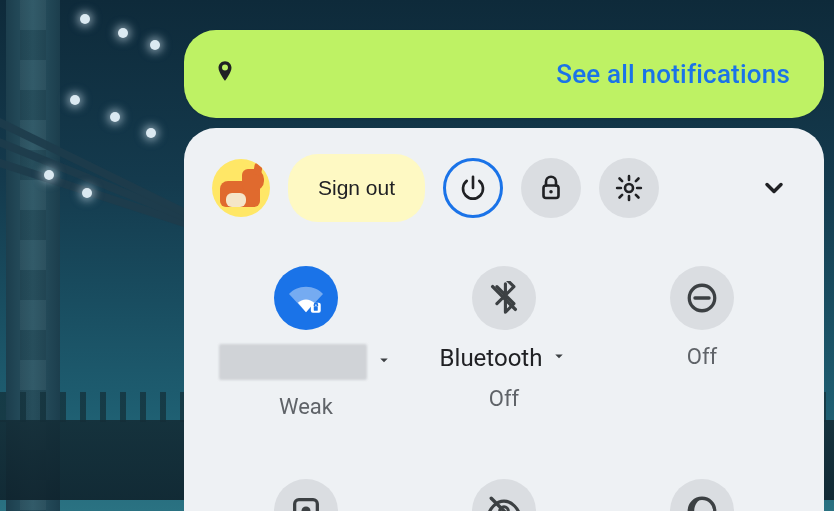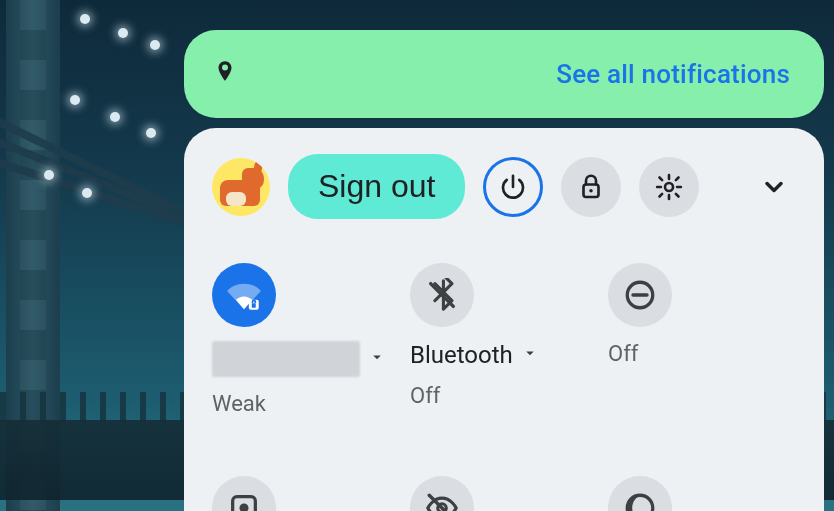--- a/index.html
+++ b/index.html
@@ -16,21 +16,21 @@
   .cable.c3 { transform: rotate(26deg); top: 60px; }
   .light { position:absolute; width:10px; height:10px; background: #dbe9f1; border-radius:50%; box-shadow: 0 0 8px 3px rgba(230,245,255,.5); }
   .tower { position:absolute; left: 6px; top: 0; width: 54px; height: 511px; background: linear-gradient(90deg,#1c3e4d 0%,#2a5463 50%,#1c3e4d 100%); }
   .tower:after { content:""; position:absolute; left:14px; top:0; width:26px; height:100%; background: repeating-linear-gradient(180deg, rgba(255,255,255,.04) 0 30px, rgba(0,0,0,.07) 30px 60px); }
   .deck { position:absolute; left:0; right:0; top:420px; height:80px; background: linear-gradient(180deg, rgba(20,45,55,.9), rgba(15,35,45,.9)); }
   .rail { position:absolute; left:0; right:0; top:392px; height:30px; background: repeating-linear-gradient(90deg, rgba(20,50,60,.8) 0 6px, transparent 6px 20px); }
 
   
   .notif-card {
     position:absolute; left:184px; top:30px; width:640px; height:88px;
-    background:#86efac; border-radius:32px;
+    background:#bef264; border-radius:32px;
     display:flex; align-items:center; padding: 0 34px 0 28px;
     box-shadow: 0 1px 2px rgba(0,0,0,0.08);
   }
   .notif-card .spacer { flex:1; }
   .see-all { color:#1a73e8; font-size:26px; font-weight:500; letter-spacing:.2px; cursor:pointer; }
 
   
   .panel {
     position:absolute; left:184px; top:128px; width:640px; height:500px;
     background:#eef1f4; border-radius:32px 32px 0 0;
@@ -41,37 +41,37 @@
     width:58px; height:58px; border-radius:50%;
     background: radial-gradient(circle at 50% 55%, #ffe766 0 60%, #ffe766 60%);
     position:relative; overflow:hidden; flex:0 0 58px;
   }
   .avatar .corgi-body { position:absolute; left:8px; top:22px; width:40px; height:26px; background:#e06a2e; border-radius:8px 8px 6px 6px; }
   .avatar .corgi-head { position:absolute; left:30px; top:10px; width:22px; height:22px; background:#e06a2e; border-radius:6px 10px 10px 6px; }
   .avatar .corgi-belly { position:absolute; left:14px; top:34px; width:20px; height:14px; background:#f5e6c9; border-radius:6px; }
   .avatar .corgi-ear { position:absolute; left:42px; top:4px; width:8px; height:12px; background:#e06a2e; border-radius:3px 3px 0 0; transform:rotate(10deg); }
 
   .signout-btn {
-    background:#5eead4; color:#202124; font-size:32px; font-weight:500;
-    border:none; border-radius:30px; padding:14px 30px; cursor:pointer;
+    background:#fef9c3; color:#202124; font-size:21px; font-weight:500;
+    border:none; border-radius:30px; padding:22px 30px; cursor:pointer;
   }
   .icon-btn {
     width:60px; height:60px; border-radius:50%; background:#dadde1;
     border:none; display:flex; align-items:center; justify-content:center;
     cursor:pointer; flex:0 0 60px; color:#202124;
   }
   .icon-btn.selected { background:transparent; border:3px solid #1a73e8; }
   .icon-btn svg { width:30px; height:30px; fill:none; stroke:#202124; stroke-width:2.1; stroke-linecap:round; stroke-linejoin:round;}
   .icon-btn.selected svg { stroke:#202124; }
 
   .expand-btn { margin-left:auto; width:44px; height:44px; border:none; background:transparent; cursor:pointer; display:flex; align-items:center; justify-content:center;}
   .expand-btn svg { width:28px; height:28px; fill:none; stroke:#202124; stroke-width:3; stroke-linecap:round; stroke-linejoin:round;}
 
   .tiles { display:grid; grid-template-columns: repeat(3, 1fr); margin-top:44px; column-gap:10px; row-gap:60px;}
-  .tile { display:flex; flex-direction:column; align-items:flex-start; gap:14px; }
+  .tile { display:flex; flex-direction:column; align-items:center; gap:14px; }
   .tile-chip { width:64px; height:64px; border-radius:50%; background:#dadde1; display:flex; align-items:center; justify-content:center; cursor:pointer; }
   .tile-chip.active { background:#1a73e8; }
   .tile-chip svg { width:34px; height:34px; fill:#3c4043; }
   .tile-chip.active svg { fill:#ffffff; }
   .tile-label-row { display:flex; align-items:center; gap:8px; }
   .tile-label { font-size:24px; color:#202124; }
   .tile-status { font-size:22px; color:#5f6368; }
   .caret { display:inline-block; }
   .caret svg { width:18px; height:18px; }
 

